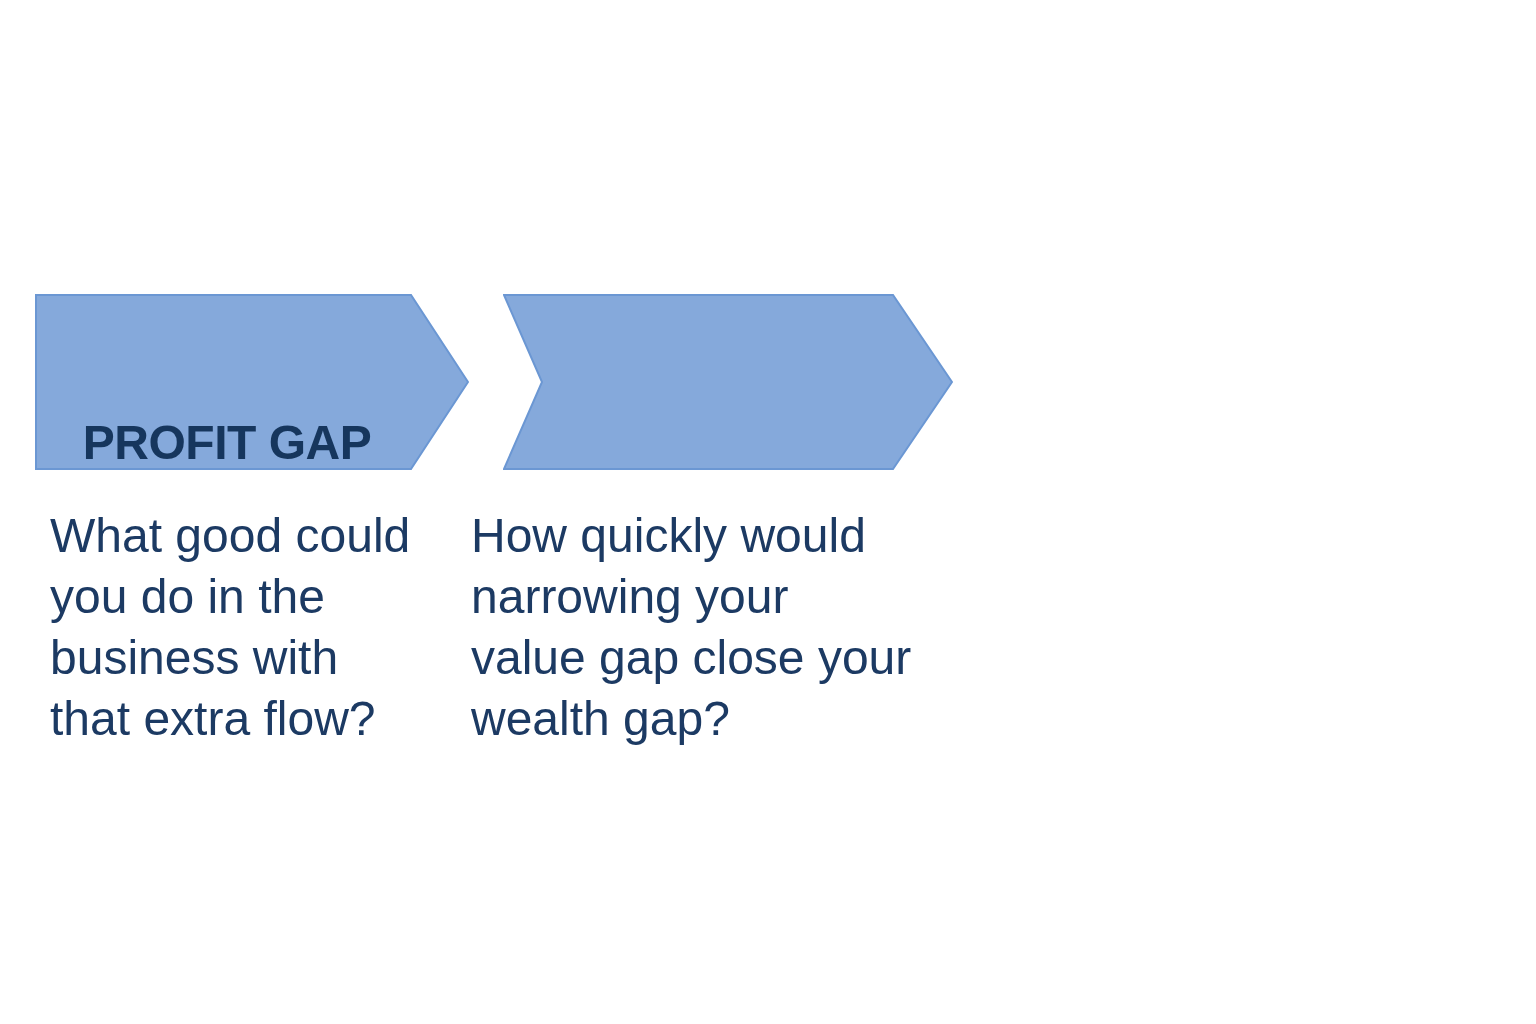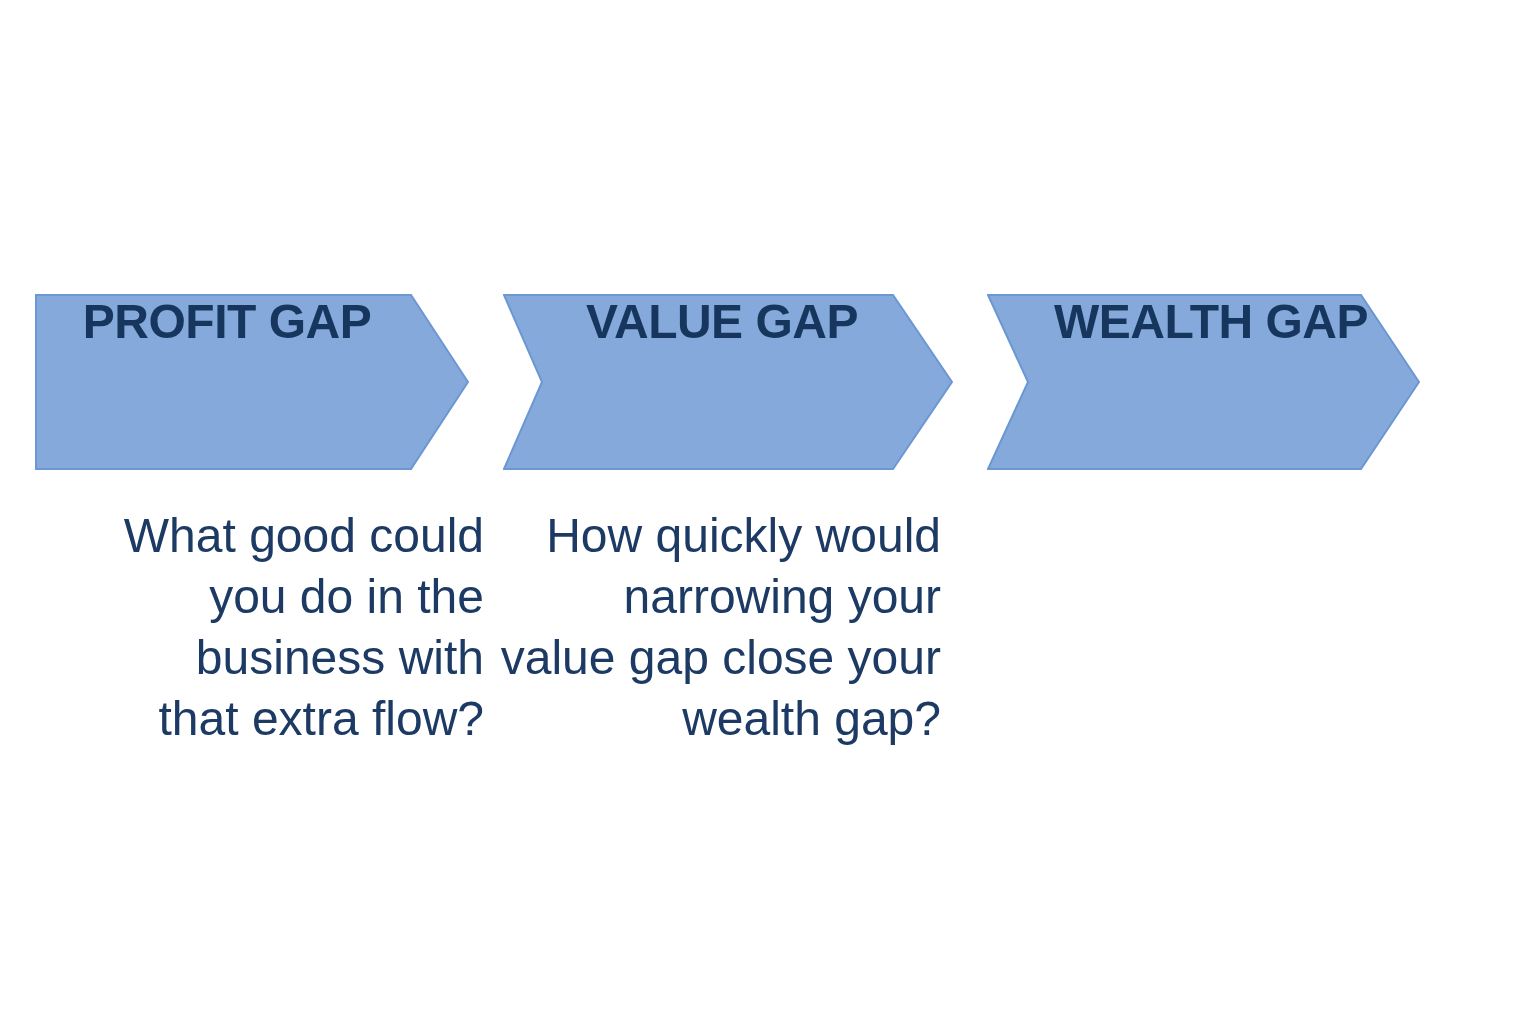--- a/index.html
+++ b/index.html
@@ -13,21 +13,21 @@
     width: 1536px;
     height: 1024px;
     background: var(--background, #ffffff);
     overflow: hidden;
   }
   .arrow {
     position: absolute;
     top: 294px;
     height: 176px;
     display: flex;
-    align-items: flex-start;
+    align-items: flex-end;
     justify-content: center;
     box-sizing: border-box;
   }
   .arrow svg {
     position: absolute;
     left: 0; top: 0;
     width: 100%; height: 100%;
   }
   .arrow polygon {
     fill: var(--arrow-fill, #85a9db);
@@ -43,21 +43,21 @@
     white-space: nowrap;
   }
   .arrow-1 { left: 35px;  width: 434px; padding-right: 50px; }
   .arrow-2 { left: 503px; width: 450px; padding-right: 12px; }
   .arrow-3 { left: 987px; width: 433px; padding-left: 15px; }
   .desc {
     position: absolute;
     top: 505px;
     font-size: 48px;
     line-height: 61px;
-    text-align: right;
+    text-align: left;
     color: var(--body-text, #1c3a63);
     white-space: pre-line;
   }
   .desc-1 { left: 50px;   width: 434px; }
   .desc-2 { left: 471px;  width: 470px; }
   .desc-3 { left: 1002px; width: 445px; }
 </style>
 </head>
 <body>
 
@@ -67,29 +67,22 @@
     <svg viewBox="0 0 434 176" preserveAspectRatio="none">
       <polygon points="1,1 376,1 433,88 376,175 1,175"></polygon>
     </svg>
     <span class="arrow-label">PROFIT GAP</span>
   </div>
 
   <div class="arrow arrow-2">
     <svg viewBox="0 0 450 176" preserveAspectRatio="none">
       <polygon points="1,1 390,1 449,88 390,175 1,175 39,88"></polygon>
     </svg>
-    <span class="arrow-label">VALUE GAP</span>
   </div>
 
-  <div class="arrow arrow-3">
-    <svg viewBox="0 0 433 176" preserveAspectRatio="none">
-      <polygon points="1,1 374,1 432,88 374,175 1,175 41,88"></polygon>
-    </svg>
-    <span class="arrow-label">WEALTH GAP</span>
-  </div>
 
   <div class="desc desc-1">What good could
 you do in the
 business with
 that extra flow?</div>
   <div class="desc desc-2">How quickly would
 narrowing your
 value gap close your
 wealth gap?</div>
 

